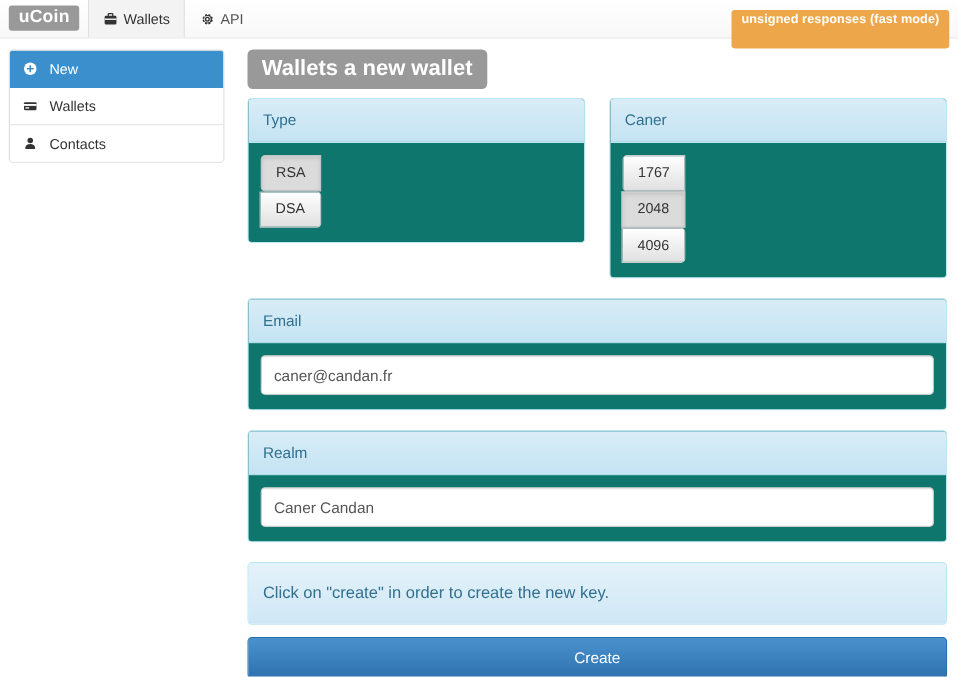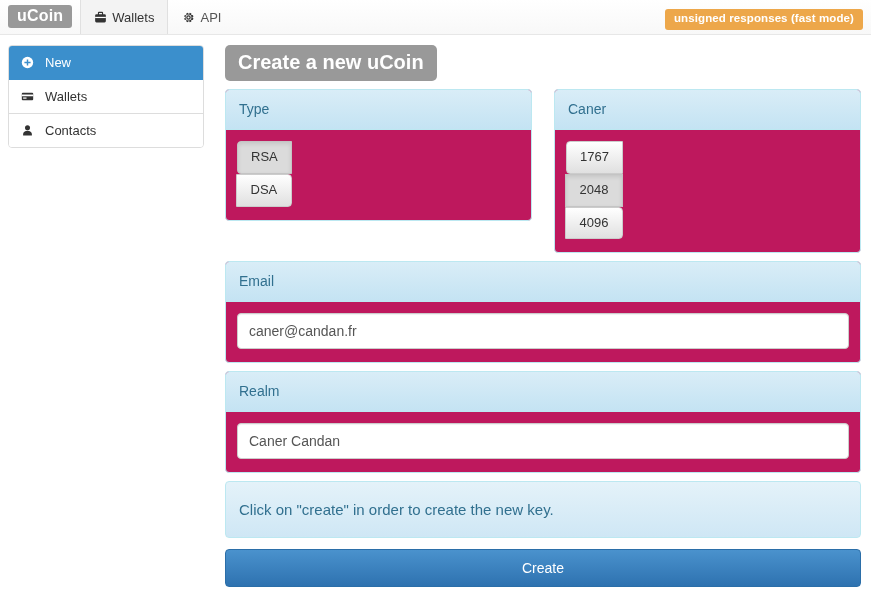--- a/index.html
+++ b/index.html
@@ -53,21 +53,21 @@
   }
   .nav-tab .ico { display: inline-flex; align-items: center; color: #333; }
   .badge-warn {
     position: absolute;
     right: 8px;
     top: 9px;
     background: #eda74a;
     color: #ffffff;
     font-weight: bold;
     font-size: 11.5px;
-    padding: 4px 9px 5px 9px;
+    padding: 4px 9px 19px 9px;
     border-radius: 3px;
     line-height: 1;
     letter-spacing: .1px;
   }
 
   
   .page { display: flex; padding: 10px 8px 0 8px; }
   .sidebar { width: 196px; flex: 0 0 196px; }
   .main { flex: 1; padding-left: 21px; padding-right: 2px; }
 
@@ -107,22 +107,22 @@
     line-height: 1.1;
     margin: 0 0 8px 0;
   }
 
   
   .row2 { display: flex; gap: 22px; }
   .col { flex: 1; min-width: 0; }
   .panel {
     border: 1px solid #bce8f1;
     border-radius: 4px;
-    background: #be185d;
-    margin-bottom: 8px;
+    background: #0f766e;
+    margin-bottom: 18px;
     overflow: hidden;
   }
   .panel-heading {
     background: linear-gradient(to bottom, #d9edf7 0%, #c4e3f3 100%);
     border-bottom: 1px solid #bce8f1;
     padding: 11px 13px;
     color: #31708f;
     font-size: 14px;
     line-height: 1.2;
   }
@@ -254,21 +254,21 @@
           </svg>
         </span>
         <span>Contacts</span>
       </div>
 
     </div>
   </div>
 
   <div class="main">
 
-    <div class="heading-label">Create a new uCoin</div>
+    <div class="heading-label">Wallets a new wallet</div>
 
     
     <div class="row2">
 
       <div class="col">
         <div class="panel">
           <div class="panel-heading">Type</div>
           <div class="panel-body">
             <div class="btn-group">
               <button class="btn-tog active">RSA</button>

